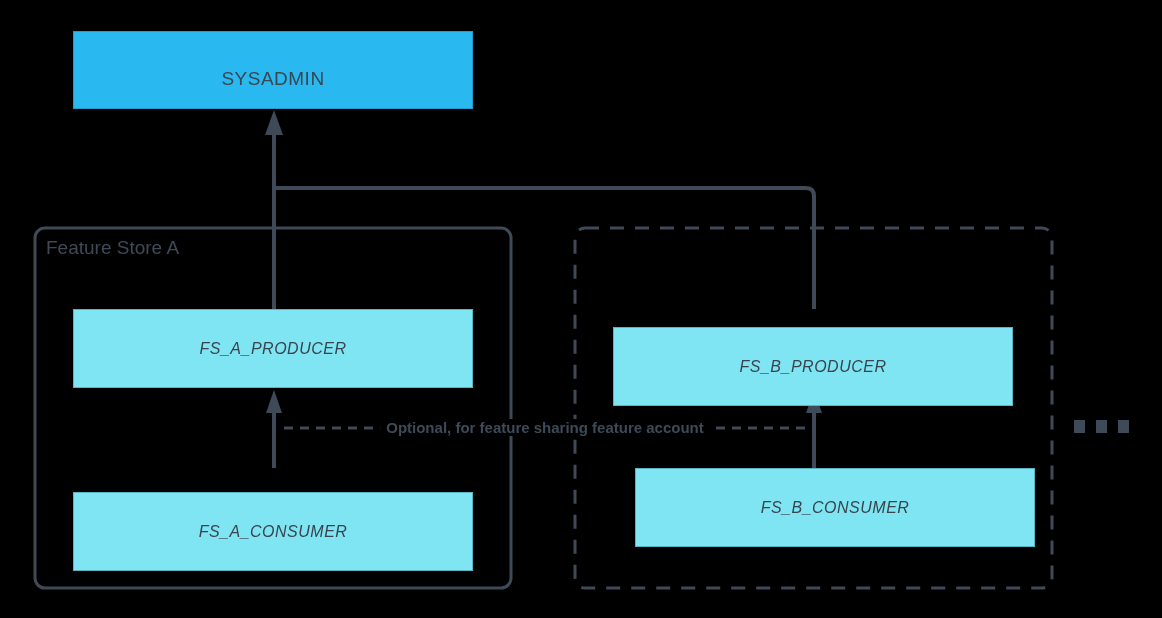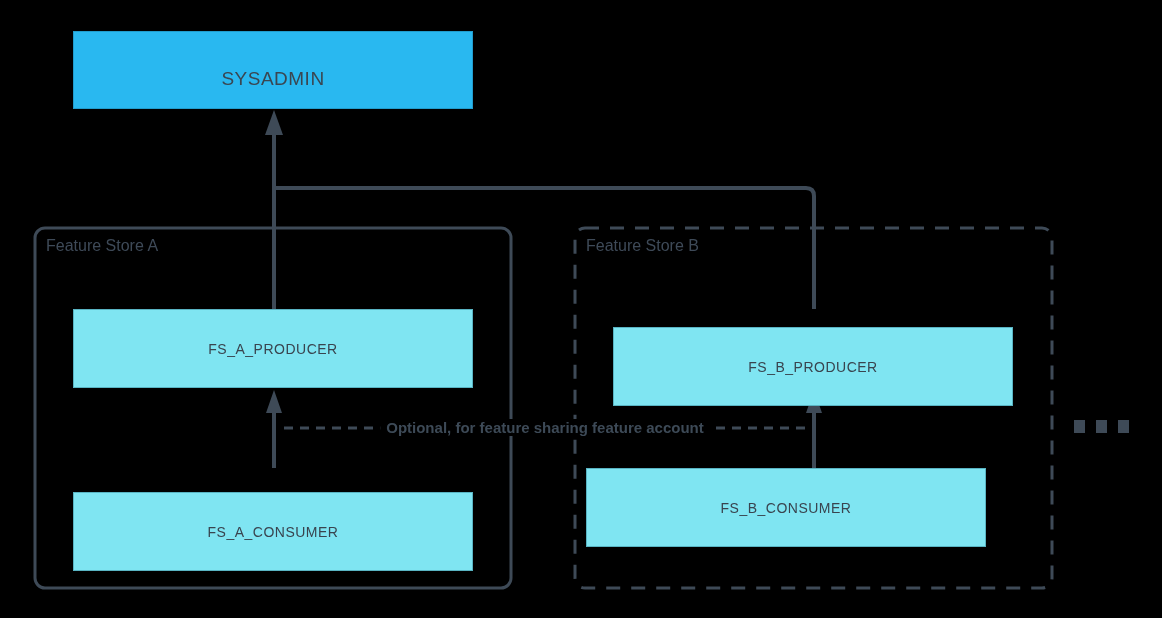--- a/index.html
+++ b/index.html
@@ -38,45 +38,46 @@
   .sysadmin-box .role-text {
     color: #3a4651;
     font-size: 19px;
     letter-spacing: 0.5px;
     margin-top: 18px;
   }
 
   
   .container-title {
     color: #3e4a58;
-    font-size: 16px;
+    font-size: 19px;
     z-index: 8;
     white-space: nowrap;
   }
   #fs-a-title { left: 46px;  top: 237px; }
   #fs-b-title { left: 586px; top: 237px; }
 
   
   .role-box {
     width: 400px; height: 79px;
     background: #7fe5f2;
     border: 1px solid rgba(20, 90, 110, 0.35);
     box-sizing: border-box;
     display: flex; align-items: center; justify-content: center;
     z-index: 10;
   }
   .role-box .role-text {
     color: #39444f;
-    font-size: 14px;
+    font-size: 16px;
+    font-style: italic;
     letter-spacing: 0.5px;
   }
   #fs-a-producer { left: 73px;  top: 309px; }
   #fs-a-consumer { left: 73px;  top: 468px; margin-top: 24px; }
   #fs-b-producer { left: 613px; top: 327px; text-align: right; }
-  #fs-b-consumer { left: 586px; top: 468px; }
+  #fs-b-consumer { left: 635px; top: 468px; }
 
   
   .optional-note {
     left: 545px; top: 419px;
     transform: translateX(-50%);
     background: #000000;
     padding: 0 6px;
     color: #3d4a57;
     font-size: 15px;
     font-weight: bold;
@@ -119,21 +120,20 @@
     <polygon points="814,390 806,413 822,413" fill="#3e4a57"></polygon>
 
     <path d="M284 428 L806 428" fill="none" stroke="#3e4a57" stroke-width="3" stroke-dasharray="9 7"></path>
   </svg>
 
   <div class="abs sysadmin-box">
     <span class="role-text">SYSADMIN</span>
   </div>
 
   <div class="abs container-title" id="fs-a-title">Feature Store A</div>
-  <div class="abs container-title" id="fs-b-title">Feature Store B</div>
 
   <div class="abs role-box" id="fs-a-producer">
     <span class="role-text">FS_A_PRODUCER</span>
   </div>
   <div class="abs role-box" id="fs-a-consumer">
     <span class="role-text">FS_A_CONSUMER</span>
   </div>
 
   <div class="abs role-box" id="fs-b-producer">
     <span class="role-text">FS_B_PRODUCER</span>

